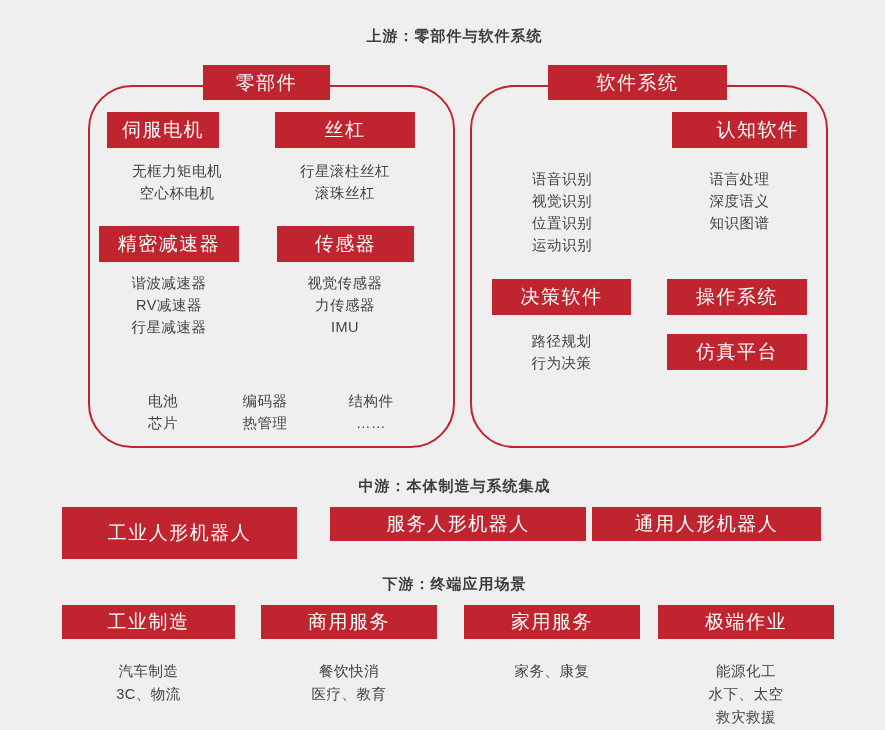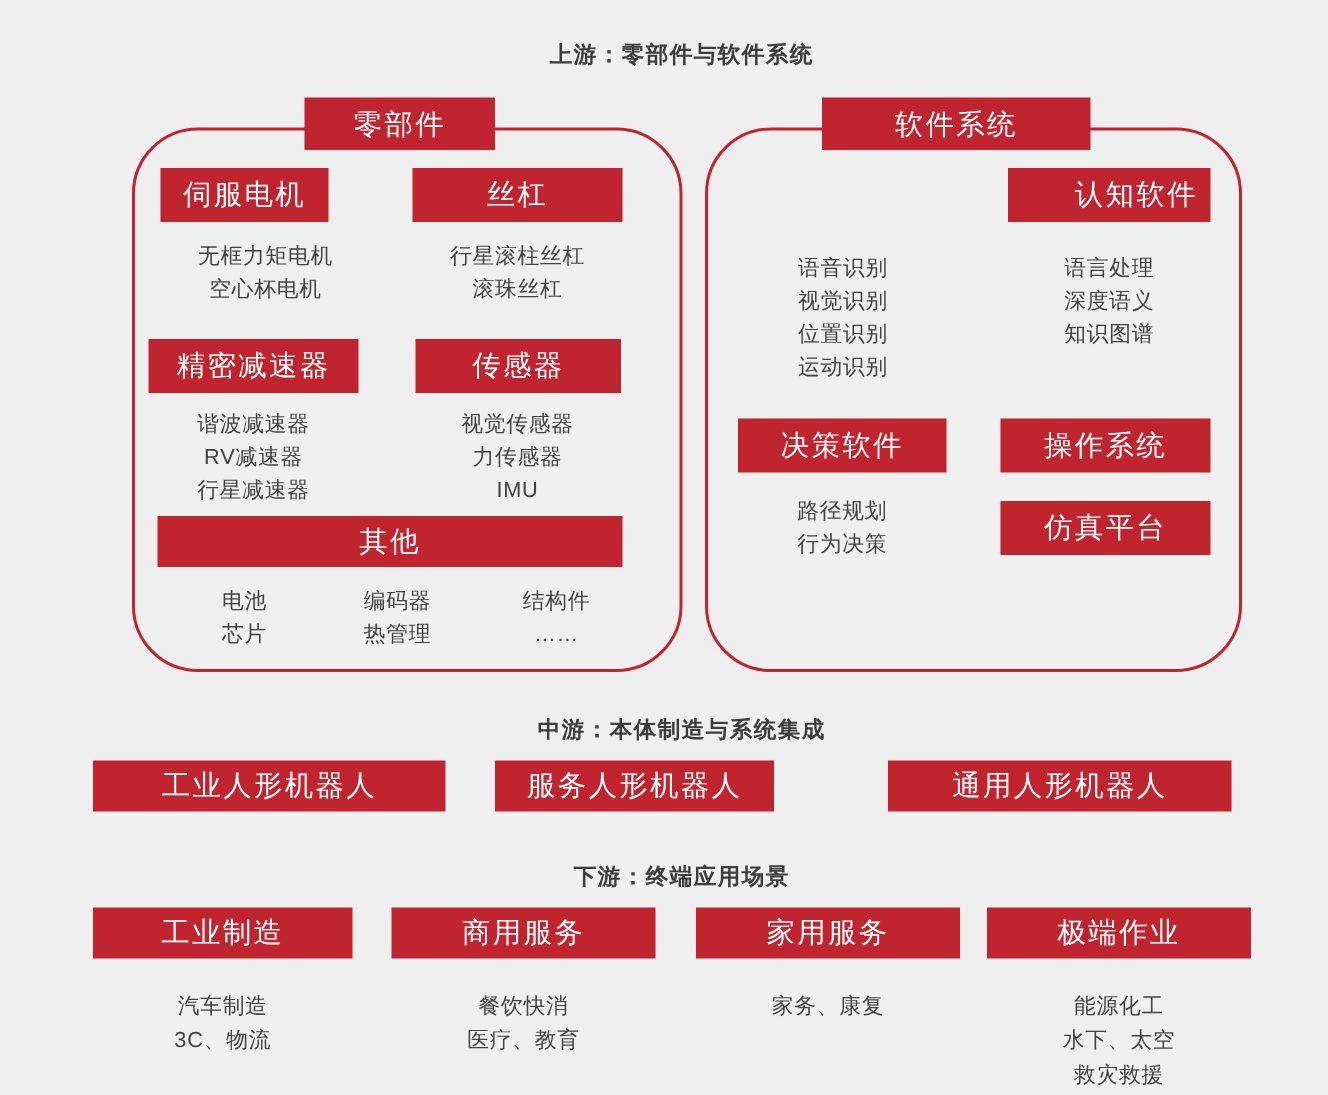--- a/index.html
+++ b/index.html
@@ -77,21 +77,20 @@
     <div>行星减速器</div>
   </div>
 
   <div class="bar" style="left:277px;top:226px;width:137px;height:36px;">传感器</div>
   <div class="items" style="left:275px;top:272px;width:140px;">
     <div>视觉传感器</div>
     <div>力传感器</div>
     <div>IMU</div>
   </div>
 
-  <div class="bar" style="left:105px;top:344px;width:310px;height:34px;">其他</div>
   <div class="items" style="left:113px;top:390px;width:100px;">
     <div>电池</div>
     <div>芯片</div>
   </div>
   <div class="items" style="left:215px;top:390px;width:100px;">
     <div>编码器</div>
     <div>热管理</div>
   </div>
   <div class="items" style="left:321px;top:390px;width:100px;">
     <div>结构件</div>
@@ -116,22 +115,22 @@
   <div class="items" style="left:492px;top:330px;width:139px;">
     <div>路径规划</div>
     <div>行为决策</div>
   </div>
 
   <div class="bar" style="left:667px;top:279px;width:140px;height:36px;">操作系统</div>
   <div class="bar" style="left:667px;top:334px;width:140px;height:36px;">仿真平台</div>
 
   <div class="sec-title" style="top:477px;">中游：本体制造与系统集成</div>
 
-  <div class="bar" style="left:62px;top:507px;width:235px;height:34px;">工业人形机器人</div>
-  <div class="bar" style="left:330px;top:507px;width:186px;height:34px;">服务人形机器人</div>
+  <div class="bar" style="left:62px;top:507px;width:235px;height:52px;">工业人形机器人</div>
+  <div class="bar" style="left:330px;top:507px;width:256px;height:34px;">服务人形机器人</div>
   <div class="bar" style="left:592px;top:507px;width:229px;height:34px;">通用人形机器人</div>
 
   <div class="sec-title" style="top:575px;">下游：终端应用场景</div>
 
   <div class="bar" style="left:62px;top:605px;width:173px;height:34px;">工业制造</div>
   <div class="items" style="left:62px;top:660px;width:173px;line-height:23px;">
     <div>汽车制造</div>
     <div>3C、物流</div>
   </div>
 

